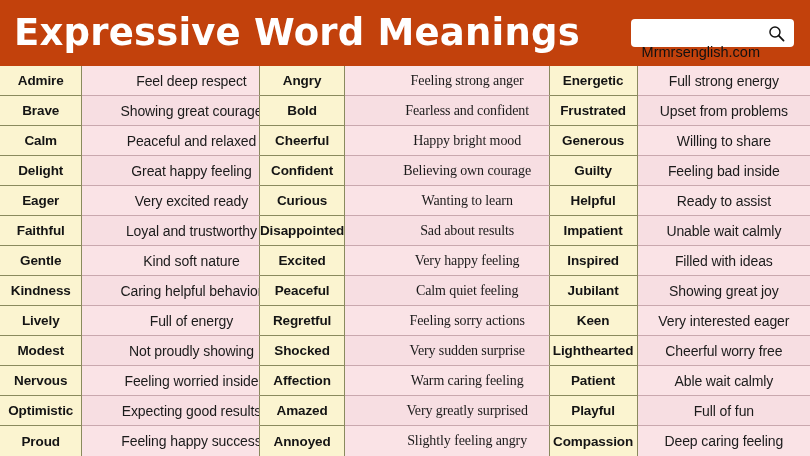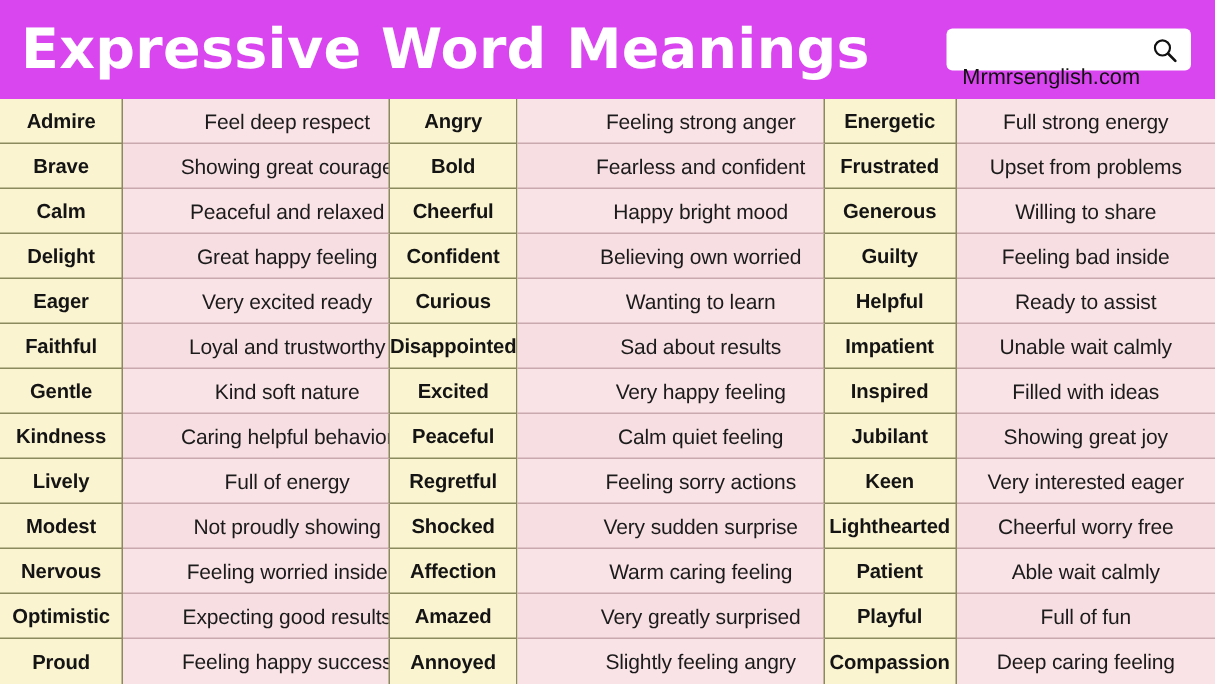--- a/index.html
+++ b/index.html
@@ -19,21 +19,21 @@
     width: 810px;
     height: 456px;
     background: #ffffff;
   }
 
   
   .header {
     position: relative;
     width: 810px;
     height: 66px;
-    background: #d946ef;
+    background: #c2410c;
     box-sizing: border-box;
     display: flex;
     align-items: center;
     justify-content: space-between;
     padding: 0 10px 0 14px;
   }
 
   .header-title {
     color: #ffffff;
     font-family: "DejaVu Sans", sans-serif;
@@ -134,21 +134,21 @@
   }
 
   .row:last-child .cell {
     border-bottom: none;
   }
 
   
   .w-term-a { width: 86px; }
   .w-mean-a { width: 184px; }
   .w-term-b { width: 88px; }
-  .w-mean-b { width: 212px; }
+  .w-mean-b { width: 212px; font-family: Liberation Serif, serif; }
   .w-term-c { width: 92px; }
   .w-mean-c { width: 180px; }
 </style>
 </head>
 <body>
 
 <div id="page">
 
   <div class="header">
     <div class="header-title">Expressive Word Meanings</div>
@@ -186,21 +186,21 @@
         <div class="cell mean w-mean-a group-end">Peaceful and relaxed</div>
         <div class="cell term w-term-b">Cheerful</div>
         <div class="cell mean w-mean-b group-end">Happy bright mood</div>
         <div class="cell term w-term-c">Generous</div>
         <div class="cell mean w-mean-c last">Willing to share</div>
       </div>
       <div class="row">
         <div class="cell term w-term-a">Delight</div>
         <div class="cell mean w-mean-a group-end">Great happy feeling</div>
         <div class="cell term w-term-b">Confident</div>
-        <div class="cell mean w-mean-b group-end">Believing own worried</div>
+        <div class="cell mean w-mean-b group-end">Believing own courage</div>
         <div class="cell term w-term-c">Guilty</div>
         <div class="cell mean w-mean-c last">Feeling bad inside</div>
       </div>
       <div class="row">
         <div class="cell term w-term-a">Eager</div>
         <div class="cell mean w-mean-a group-end">Very excited ready</div>
         <div class="cell term w-term-b">Curious</div>
         <div class="cell mean w-mean-b group-end">Wanting to learn</div>
         <div class="cell term w-term-c">Helpful</div>
         <div class="cell mean w-mean-c last">Ready to assist</div>

